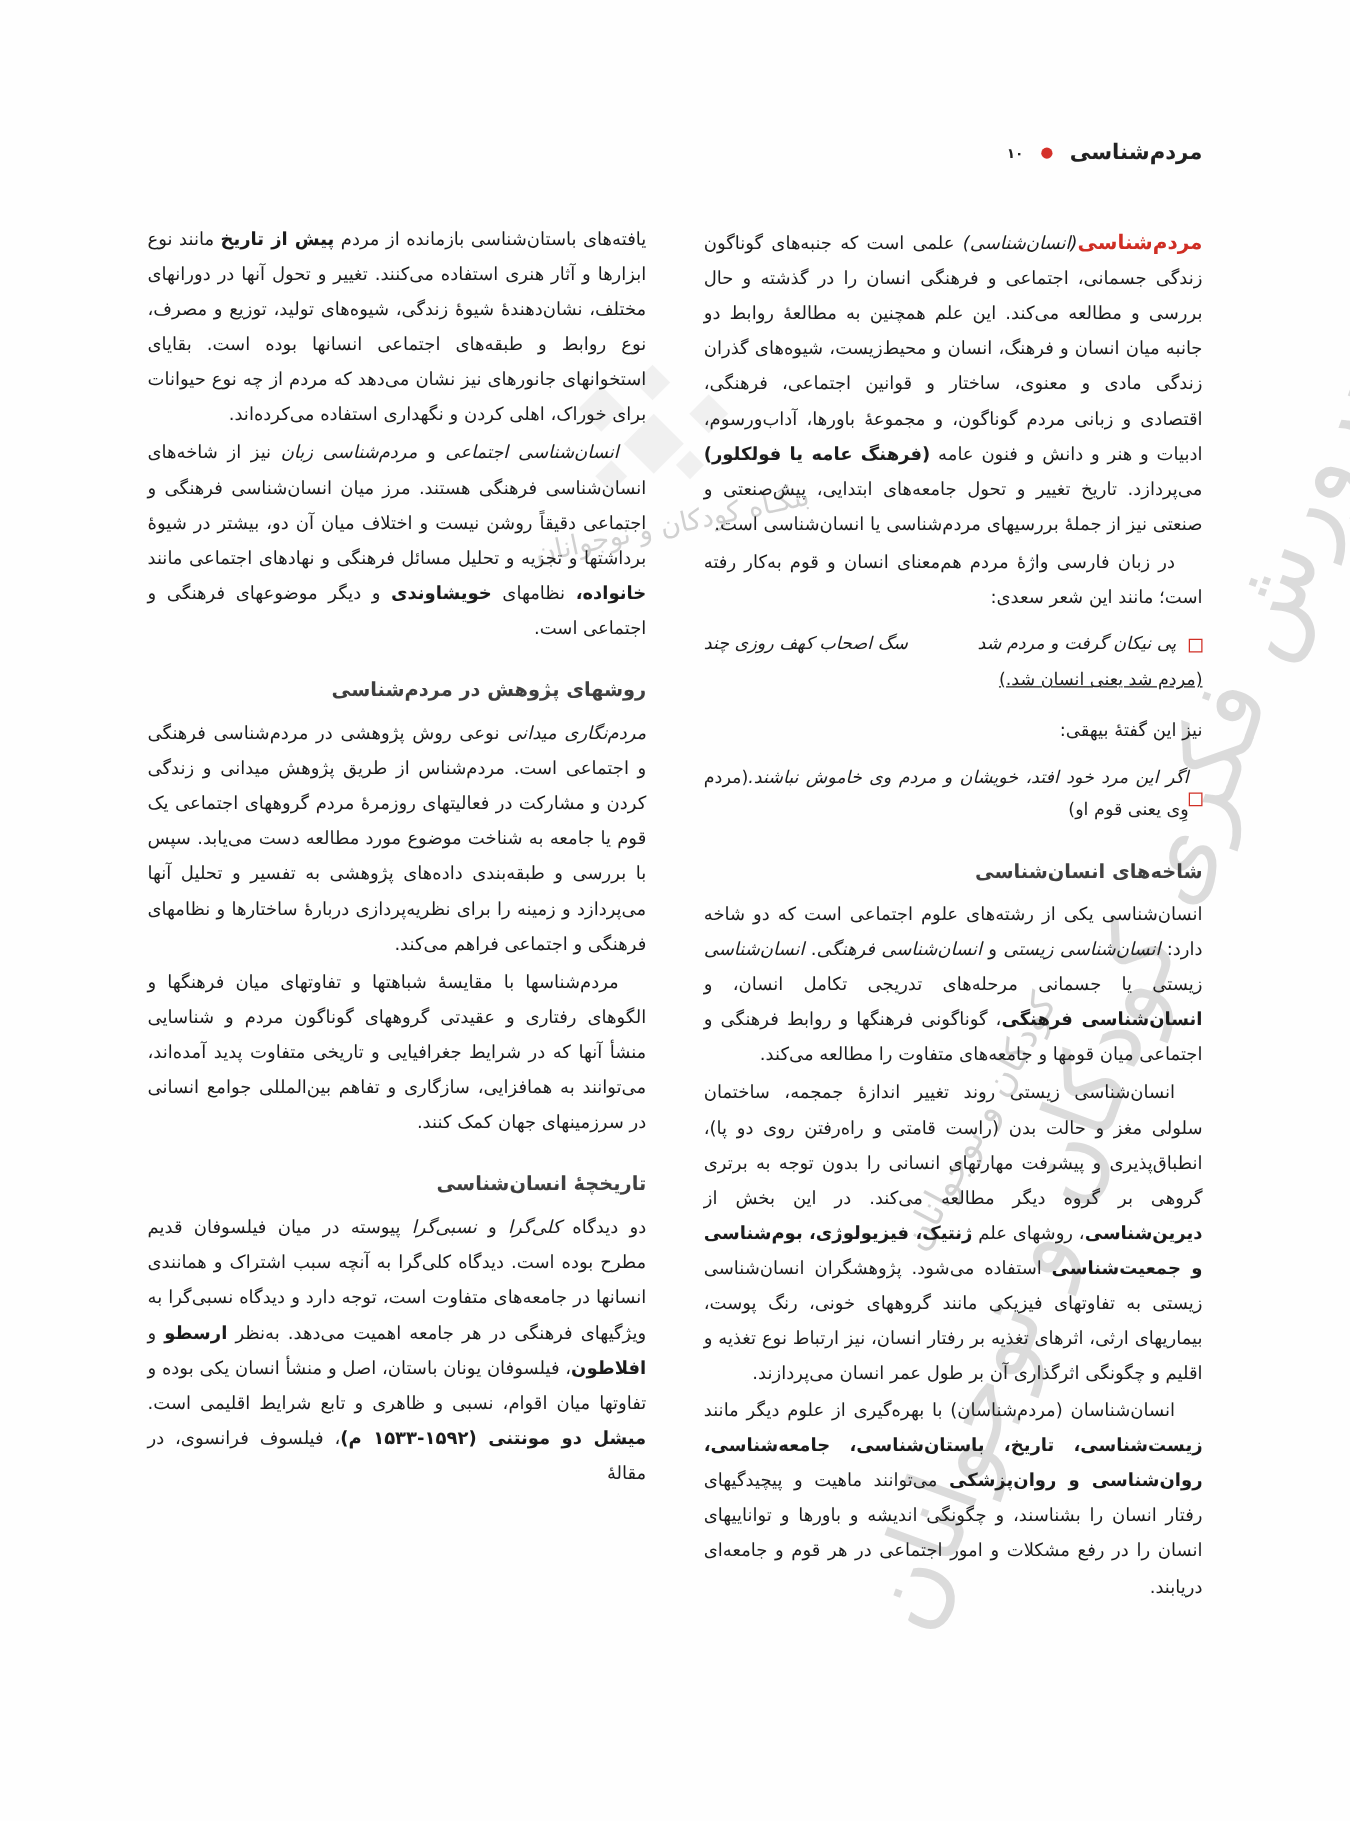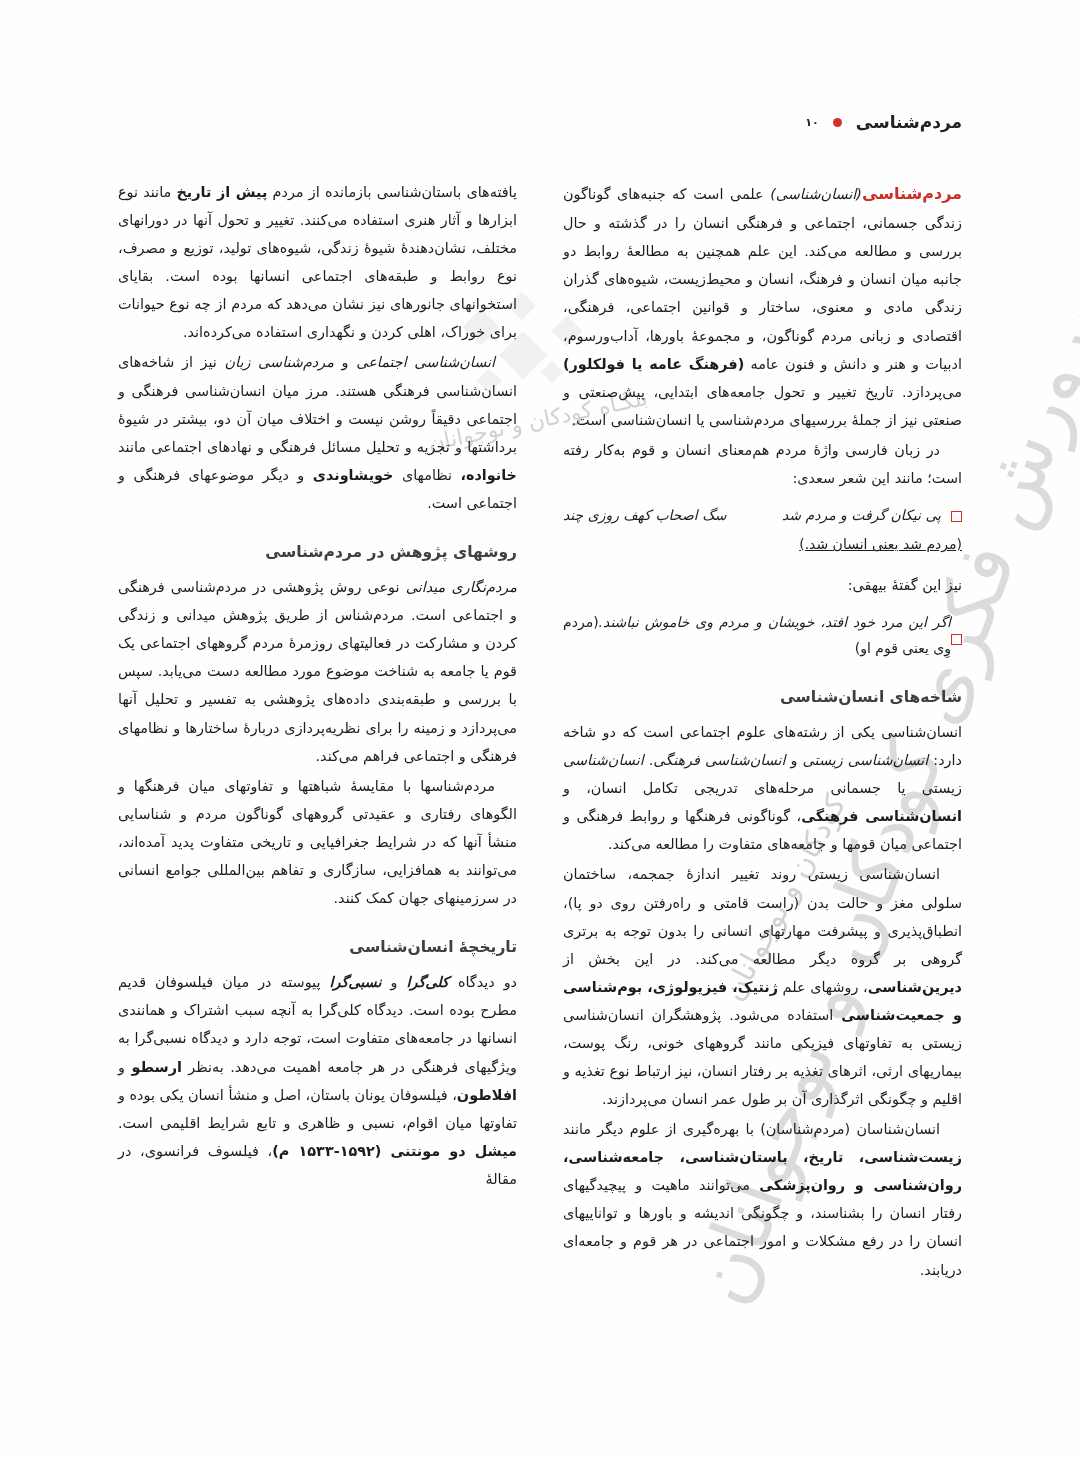--- a/index.html
+++ b/index.html
@@ -93,21 +93,21 @@
     font-weight: bold;
     font-size: 16px;
   }
   .ital {
     font-style: italic;
   }
   .bold {
     font-weight: bold;
   }
   .bold-ital {
-    font-weight: bold;
+    font-weight: normal;
     font-style: italic;
   }
 
   
   .verse-row {
     display: flex;
     flex-direction: row;
     justify-content: space-between;
     align-items: flex-start;
     gap: 10px;

